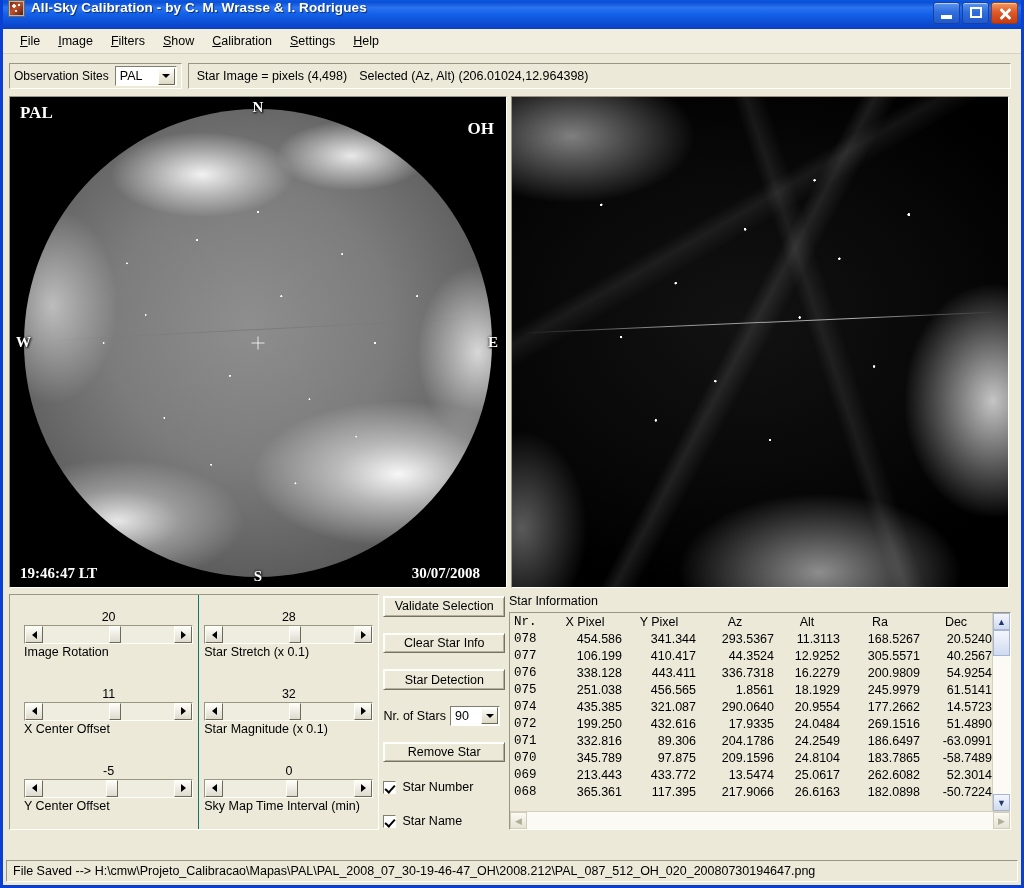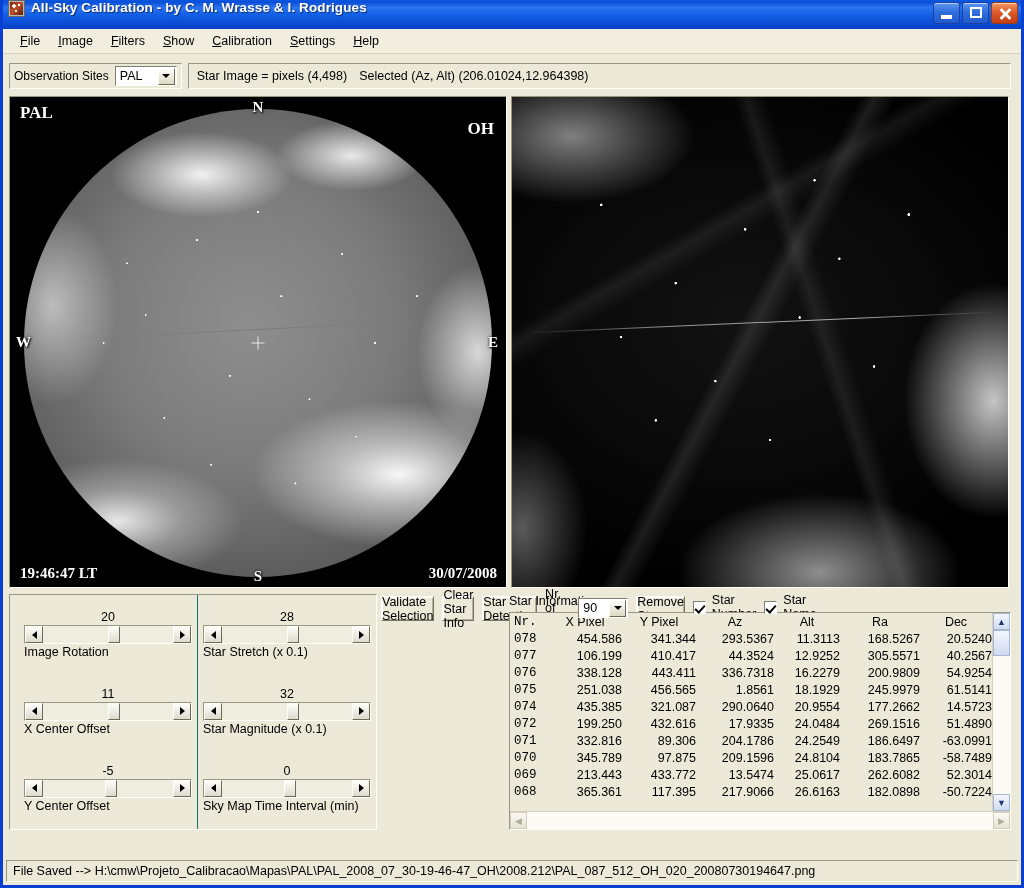--- a/index.html
+++ b/index.html
@@ -178,21 +178,21 @@
     text-shadow: 0 0 3px #000, 1px 1px 2px #000;
     z-index: 5; white-space: nowrap;
   }
   .ov.site   { left: 10px;  top: 6px;  font-size: 17px; }
   .ov.filter { right: 12px; top: 22px; font-size: 17px; }
   .ov.n  { left: 50%; top: 2px;  transform: translateX(-50%); font-size: 15px; }
   .ov.s  { left: 50%; bottom: 2px; transform: translateX(-50%); font-size: 15px; }
   .ov.w  { left: 6px;  top: 50%; transform: translateY(-50%); font-size: 15px; }
   .ov.e  { right: 8px; top: 50%; transform: translateY(-50%); font-size: 15px; }
   .ov.time { left: 10px;  bottom: 5px; font-size: 15px; }
-  .ov.date { right: 9px; bottom: 5px; font-size: 15px; }
+  .ov.date { right: 26px; bottom: 5px; font-size: 15px; }
 
   
   #sky-disc {
     position: absolute;
     left: 14px; top: 12px; width: 468px; height: 468px;
     border-radius: 50%;
     background:
       radial-gradient(ellipse 60% 30% at 80% 78%, rgba(255,255,255,.95) 0%, rgba(255,255,255,.5) 22%, transparent 52%),
       radial-gradient(ellipse 45% 22% at 20% 88%, rgba(255,255,255,.85) 0%, rgba(240,240,240,.35) 30%, transparent 60%),
       radial-gradient(ellipse 30% 14% at 38% 14%, rgba(255,255,255,.9) 0%, rgba(255,255,255,.4) 35%, transparent 65%),
@@ -338,22 +338,22 @@
     border: 1px solid;
     border-color: #fffffa #6e6a58 #6e6a58 #fffffa;
     box-sizing: border-box;
   }
   .sliderunit .cap {
     font-size: 12.5px; height: 16px; line-height: 16px;
   }
 
   
   #btn-col {
-    width: 124px; display: flex; flex-direction: row;
-    gap: 8px; padding-top: 2px;
+    width: 124px; display: flex; flex-direction: column;
+    gap: 16px; padding-top: 2px;
     box-sizing: border-box;
   }
   .xbtn {
     height: 25px;
     background: #ece9d8;
     border: 1px solid;
     border-color: #fffffa #767264 #767264 #fffffa;
     box-shadow: inset 1px 1px 0 #fff, inset -1px -1px 0 #b5b09a;
     font-size: 12.5px; font-family: "Liberation Sans", sans-serif;
     cursor: default;

